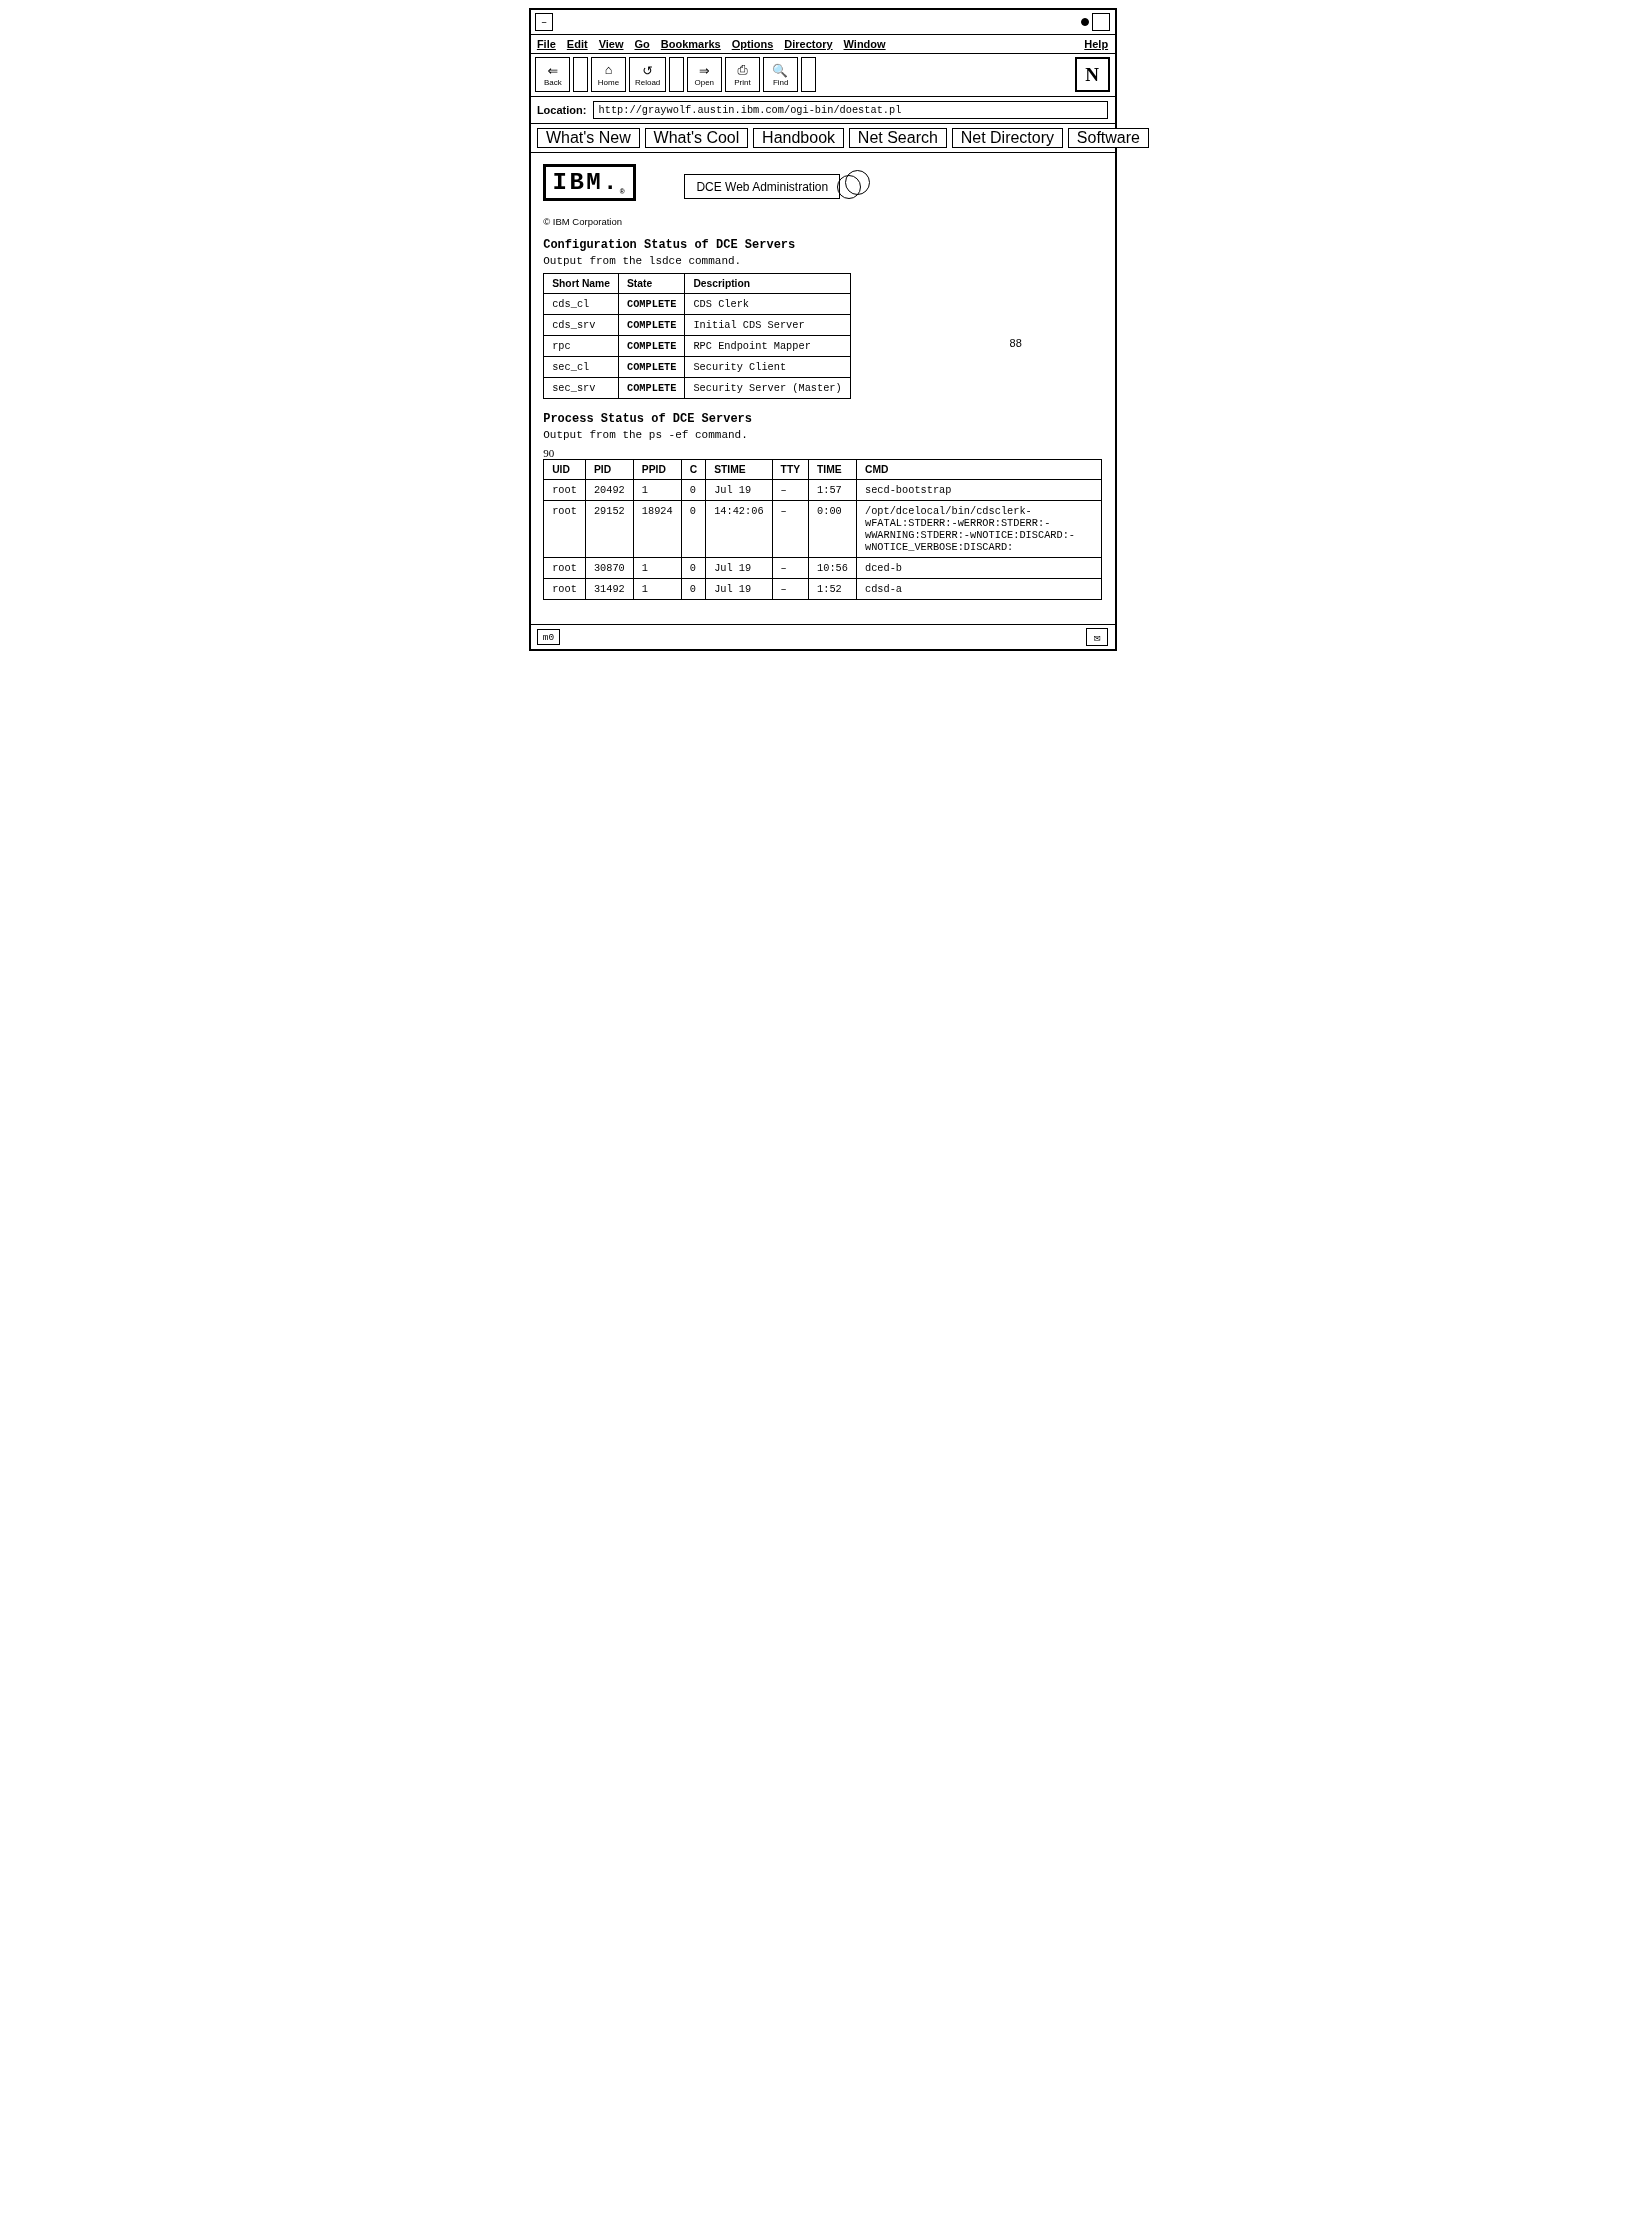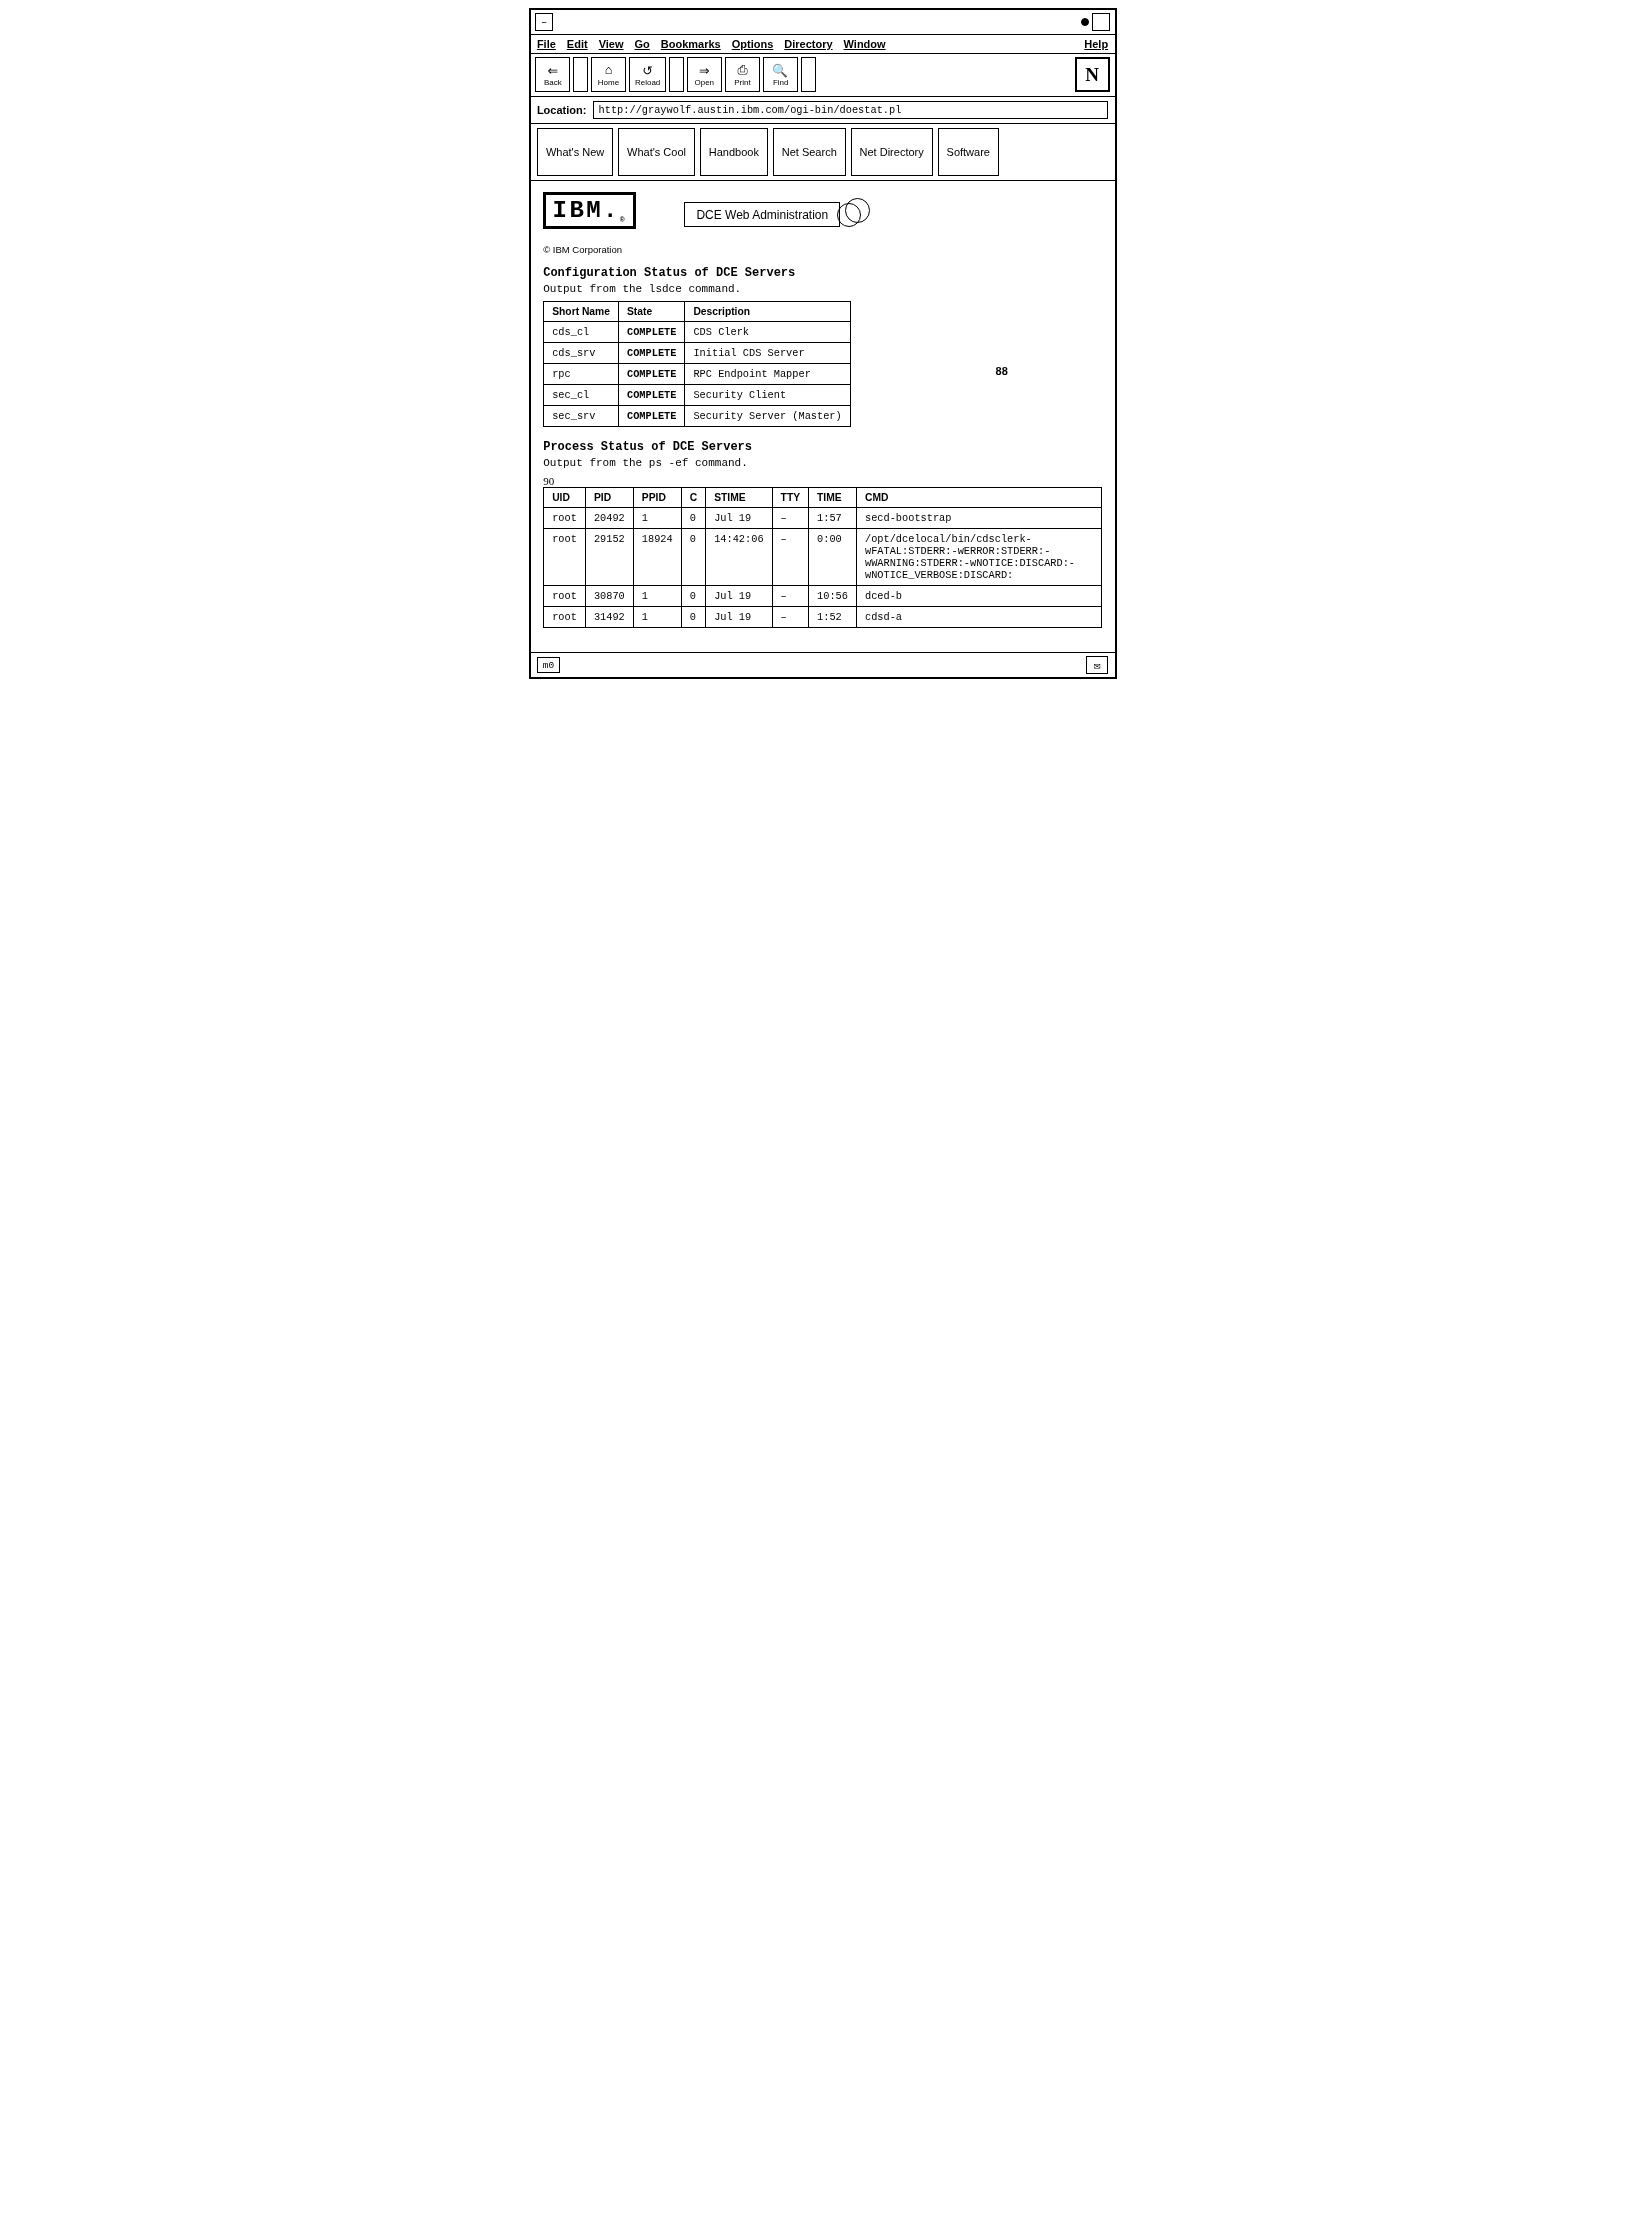--- a/index.html
+++ b/index.html
@@ -147,23 +147,23 @@
     .nav-buttons {
       display: flex;
       align-items: center;
       border-bottom: 1.6px solid #000;
       padding: 4px 6.4px;
       gap: 4.8px;
     }
     .nav-btn {
       border: 1.6px solid #000;
       background: #fff;
-      padding: 17px 8px;
-      font-family: Arial, sans-serif;
-      font-size: 11px;
+      padding: 0 8px;
+      font-family: Arial, sans-serif;
+      font-size: 16px;
       cursor: pointer;
       white-space: nowrap;
     }
     
     .content {
       padding: 11px 12.7px;
       min-height: 318px;
     }
     .dce-badge {
       border: 1.6px solid #000;
@@ -395,21 +395,21 @@
             <td><strong>COMPLETE</strong></td>
             <td>Security Client</td>
           </tr>
           <tr>
             <td>sec_srv</td>
             <td><strong>COMPLETE</strong></td>
             <td>Security Server (Master)</td>
           </tr>
         </tbody>
       </table>
-      <span class="annotation" style="right: 94px; top: 64px; font-weight: bold;">88</span>
+      <span class="annotation" style="right: 80px; top: 64px;">88</span>
     </div>
 
     <div style="display:flex; justify-content:space-between; align-items:flex-start;flex-direction:column;">
       <div>
         <div class="section-title">Process Status of DCE Servers</div>
         <div class="section-subtitle">Output from the ps -ef command.</div>
       </div>
       <span style="font-size:11px; font-family:Liberation Serif, serif; margin-right:16px;">90</span>
     </div>
 

